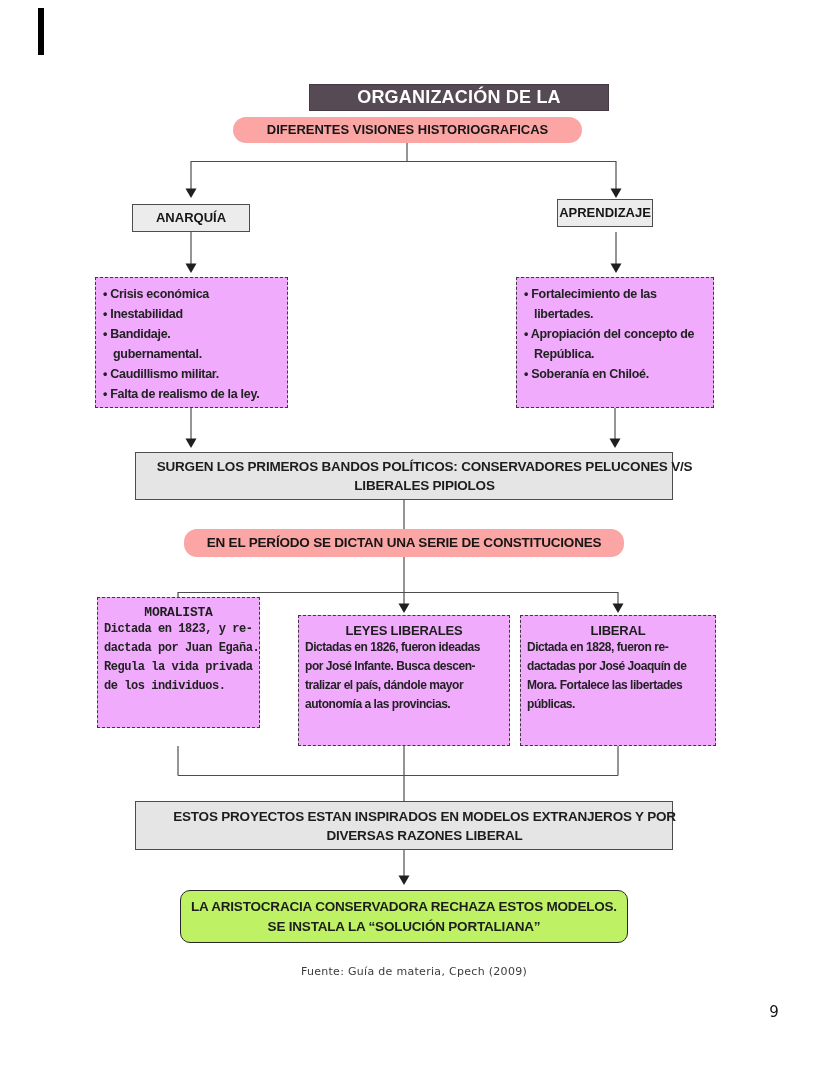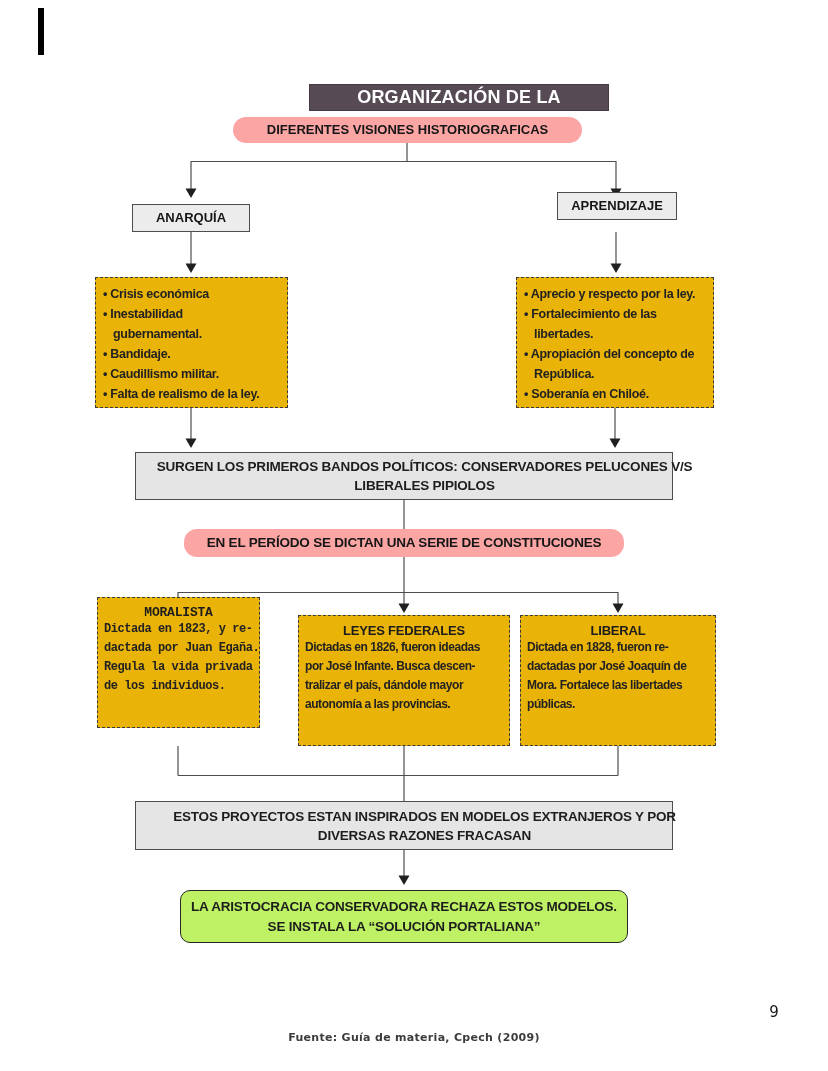--- a/index.html
+++ b/index.html
@@ -11,21 +11,21 @@
   .title-box{background:#564a55;border:1px solid #453a44;color:#ffffff;
              font-weight:bold;font-size:18px;letter-spacing:.2px;
              text-align:center;line-height:25px;margin-left:44px;}
   .pill{background:#fca5a5;border-radius:13px;font-weight:bold;text-align:center;
         color:#161616;}
   .label-box{background:#ececec;border:1px solid #4d4d4d;font-weight:bold;font-size:13px;
              text-align:center;color:#161616;}
   .gray-box{background:#e5e5e5;border:1.4px solid #4d4d4d;font-weight:bold;font-size:13.5px;
             text-align:center;letter-spacing:-.2px;white-space:pre;
             display:flex;align-items:center;justify-content:center;line-height:19px;padding-left:41px;}
-  .dashed-box{background:#eab308;border:1.6px dashed #3a3a3a;}
+  .dashed-box{background:#f0abfc;border:1.6px dashed #3a3a3a;}
   .round-box{background:#bef264;border:1.6px solid #262626;border-radius:10px;
              font-weight:bold;font-size:13.5px;text-align:center;white-space:pre;
              display:flex;align-items:center;justify-content:center;line-height:20px;
              letter-spacing:-.2px;}
 
   
   .points{padding:6px 6px 0 7px;font-weight:bold;font-size:12.5px;letter-spacing:-.3px;
           line-height:20px;color:#222222;}
   .pline{white-space:pre;}
   .pb::before{content:"• ";}
@@ -84,69 +84,68 @@
       <polygon points="612.5,603.5 623.5,603.5 618,613"></polygon>
       <polygon points="398.5,875.5 409.5,875.5 404,885"></polygon>
     </g>
   </svg>
 
   <div class="abs title-box" style="left:265px;top:84px;width:300px;height:27px;">ORGANIZACIÓN DE LA REPÚBLICA</div>
 
   <div class="abs pill" style="left:233px;top:117px;width:349px;height:26px;font-size:13px;line-height:26px;">DIFERENTES VISIONES HISTORIOGRAFICAS</div>
 
   <div class="abs label-box" style="left:132px;top:204px;width:118px;height:28px;line-height:26px;">ANARQUÍA</div>
-  <div class="abs label-box" style="left:557px;top:192px;width:120px;height:28px;line-height:26px;">APRENDIZAJE</div>
+  <div class="abs label-box" style="left:557px;top:199px;width:96px;height:28px;line-height:26px;">APRENDIZAJE</div>
 
   <div class="abs dashed-box points" style="left:95px;top:277px;width:193px;height:131px;">
       <div class="pline pb">Crisis económica</div>
       <div class="pline pb">Inestabilidad</div>
+      <div class="pline pb">Bandidaje.</div>
       <div class="pline pc">gubernamental.</div>
-      <div class="pline pb">Bandidaje.</div>
       <div class="pline pb">Caudillismo militar.</div>
       <div class="pline pb">Falta de realismo de la ley.</div>
     </div>
   <div class="abs dashed-box points" style="left:516px;top:277px;width:198px;height:131px;">
-      <div class="pline pb">Aprecio y respecto por la ley.</div>
       <div class="pline pb">Fortalecimiento de las</div>
       <div class="pline pc">libertades.</div>
       <div class="pline pb">Apropiación del concepto de</div>
       <div class="pline pc">República.</div>
       <div class="pline pb">Soberanía en Chiloé.</div>
     </div>
 
   <div class="abs gray-box" style="left:135px;top:452px;width:538px;height:48px;">SURGEN LOS PRIMEROS BANDOS POLÍTICOS: CONSERVADORES PELUCONES V/S
 LIBERALES PIPIOLOS</div>
 
   <div class="abs pill" style="left:184px;top:529px;width:440px;height:28px;font-size:13.5px;line-height:28px;letter-spacing:-.2px;">EN EL PERÍODO SE DICTAN UNA SERIE DE CONSTITUCIONES</div>
 
   <div class="abs dashed-box" style="left:97px;top:597px;width:163px;height:131px;font-family:Liberation Mono, monospace;">
     <div class="const-head">MORALISTA</div>
     <div class="const-body">Dictada en 1823, y re-
 dactada por Juan Egaña.
 Regula la vida privada
 de los individuos.</div>
   </div>
   <div class="abs dashed-box" style="left:298px;top:615px;width:212px;height:131px;">
-    <div class="const-head">LEYES FEDERALES</div>
+    <div class="const-head">LEYES LIBERALES</div>
     <div class="const-body">Dictadas en 1826, fueron ideadas
 por José Infante. Busca descen-
 tralizar el país, dándole mayor
 autonomía a las provincias.</div>
   </div>
   <div class="abs dashed-box" style="left:520px;top:615px;width:196px;height:131px;">
     <div class="const-head">LIBERAL</div>
     <div class="const-body">Dictada en 1828, fueron re-
 dactadas por José Joaquín de
 Mora. Fortalece las libertades
 públicas.</div>
   </div>
 
   <div class="abs gray-box" style="left:135px;top:801px;width:538px;height:49px;">ESTOS PROYECTOS ESTAN INSPIRADOS EN MODELOS EXTRANJEROS Y POR
-DIVERSAS RAZONES FRACASAN</div>
+DIVERSAS RAZONES LIBERAL</div>
 
   <div class="abs round-box" style="left:180px;top:890px;width:448px;height:53px;">LA ARISTOCRACIA CONSERVADORA RECHAZA ESTOS MODELOS.
 SE INSTALA LA “SOLUCIÓN PORTALIANA”</div>
 
-  <div class="abs source-note" style="left:0;top:1031px;font-weight:bold;">Fuente: Guía de materia, Cpech (2009)</div>
+  <div class="abs source-note" style="left:0;top:965px;">Fuente: Guía de materia, Cpech (2009)</div>
 
   <div class="abs page-number" style="left:762px;top:1003px;width:24px;text-align:center;">9</div>
 
 </div>
 
 </body></html>

